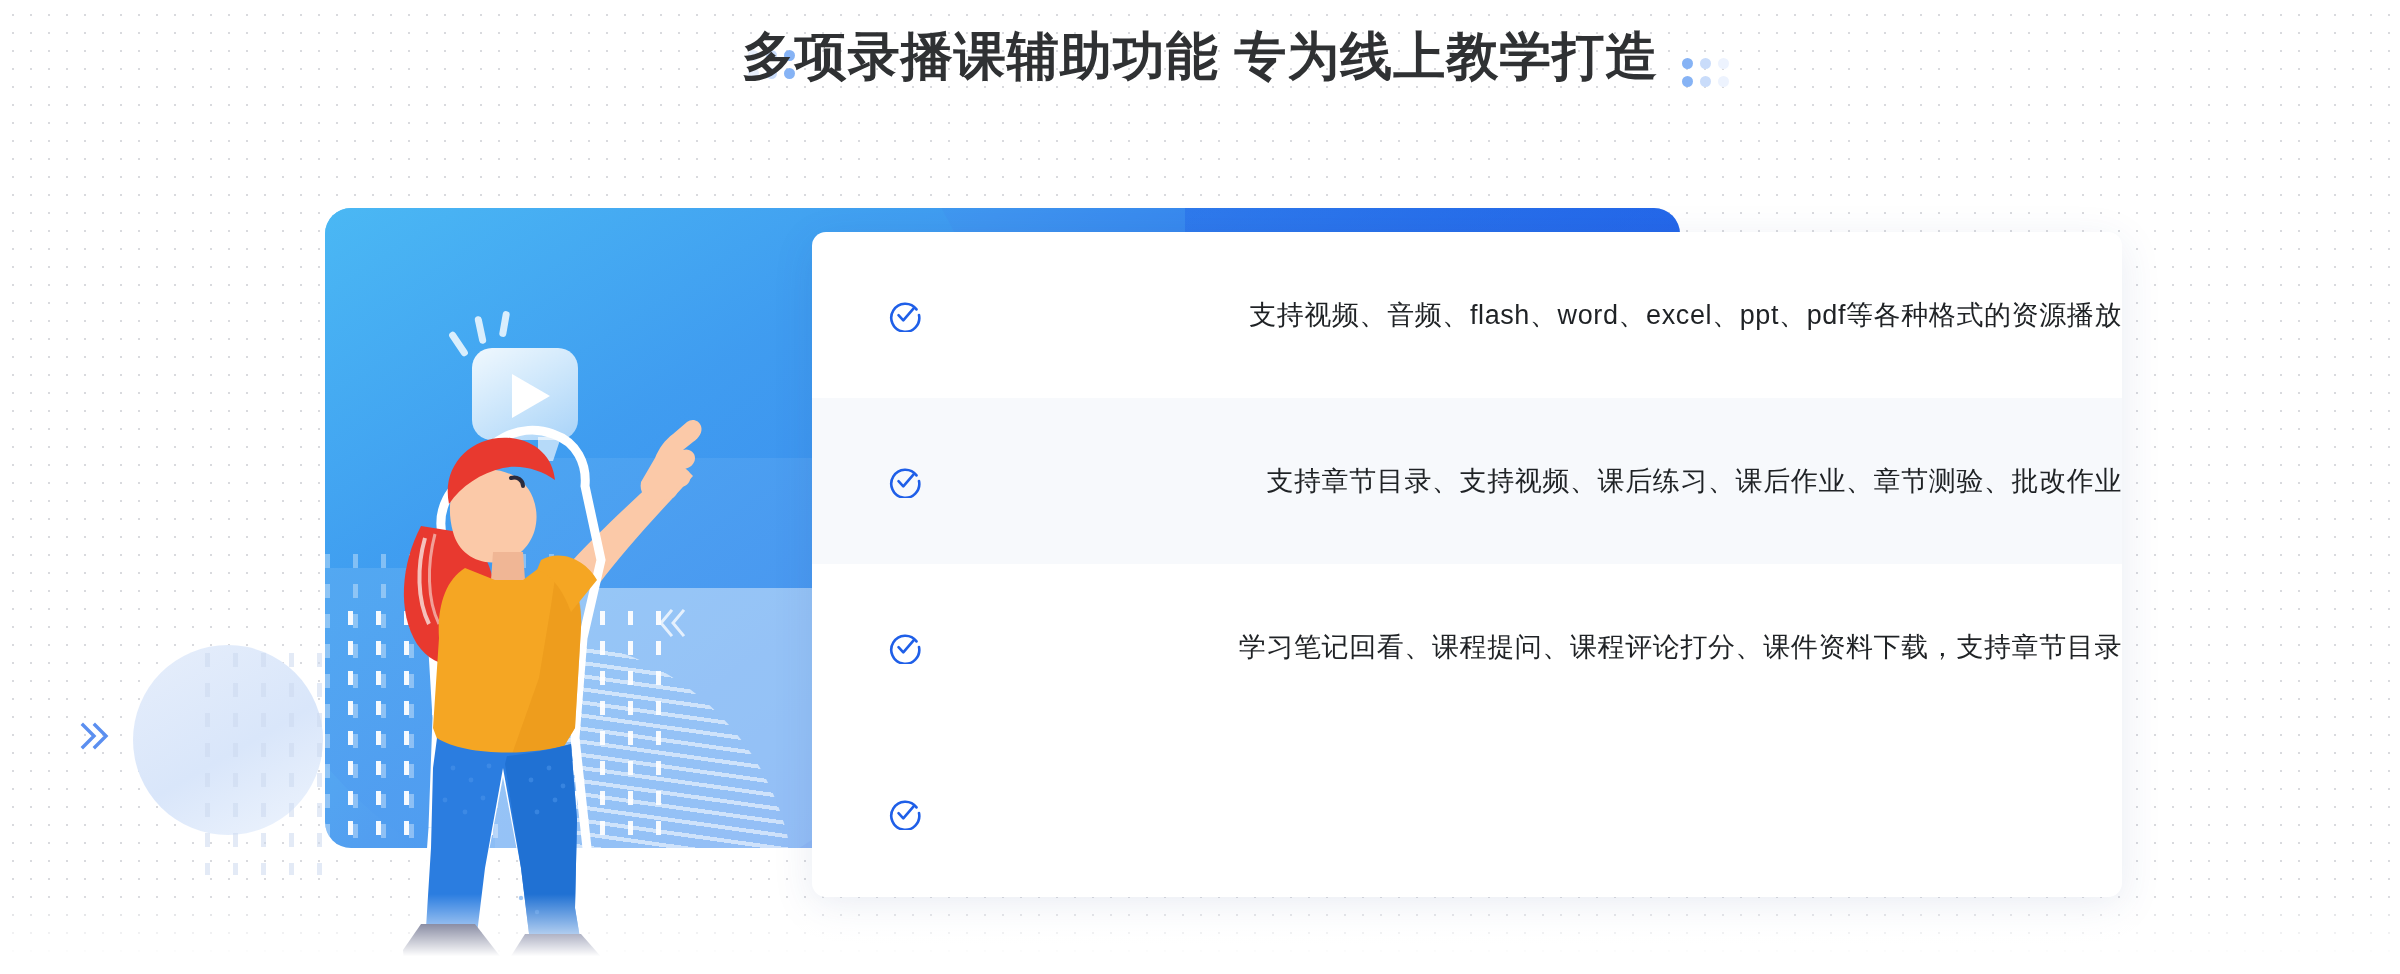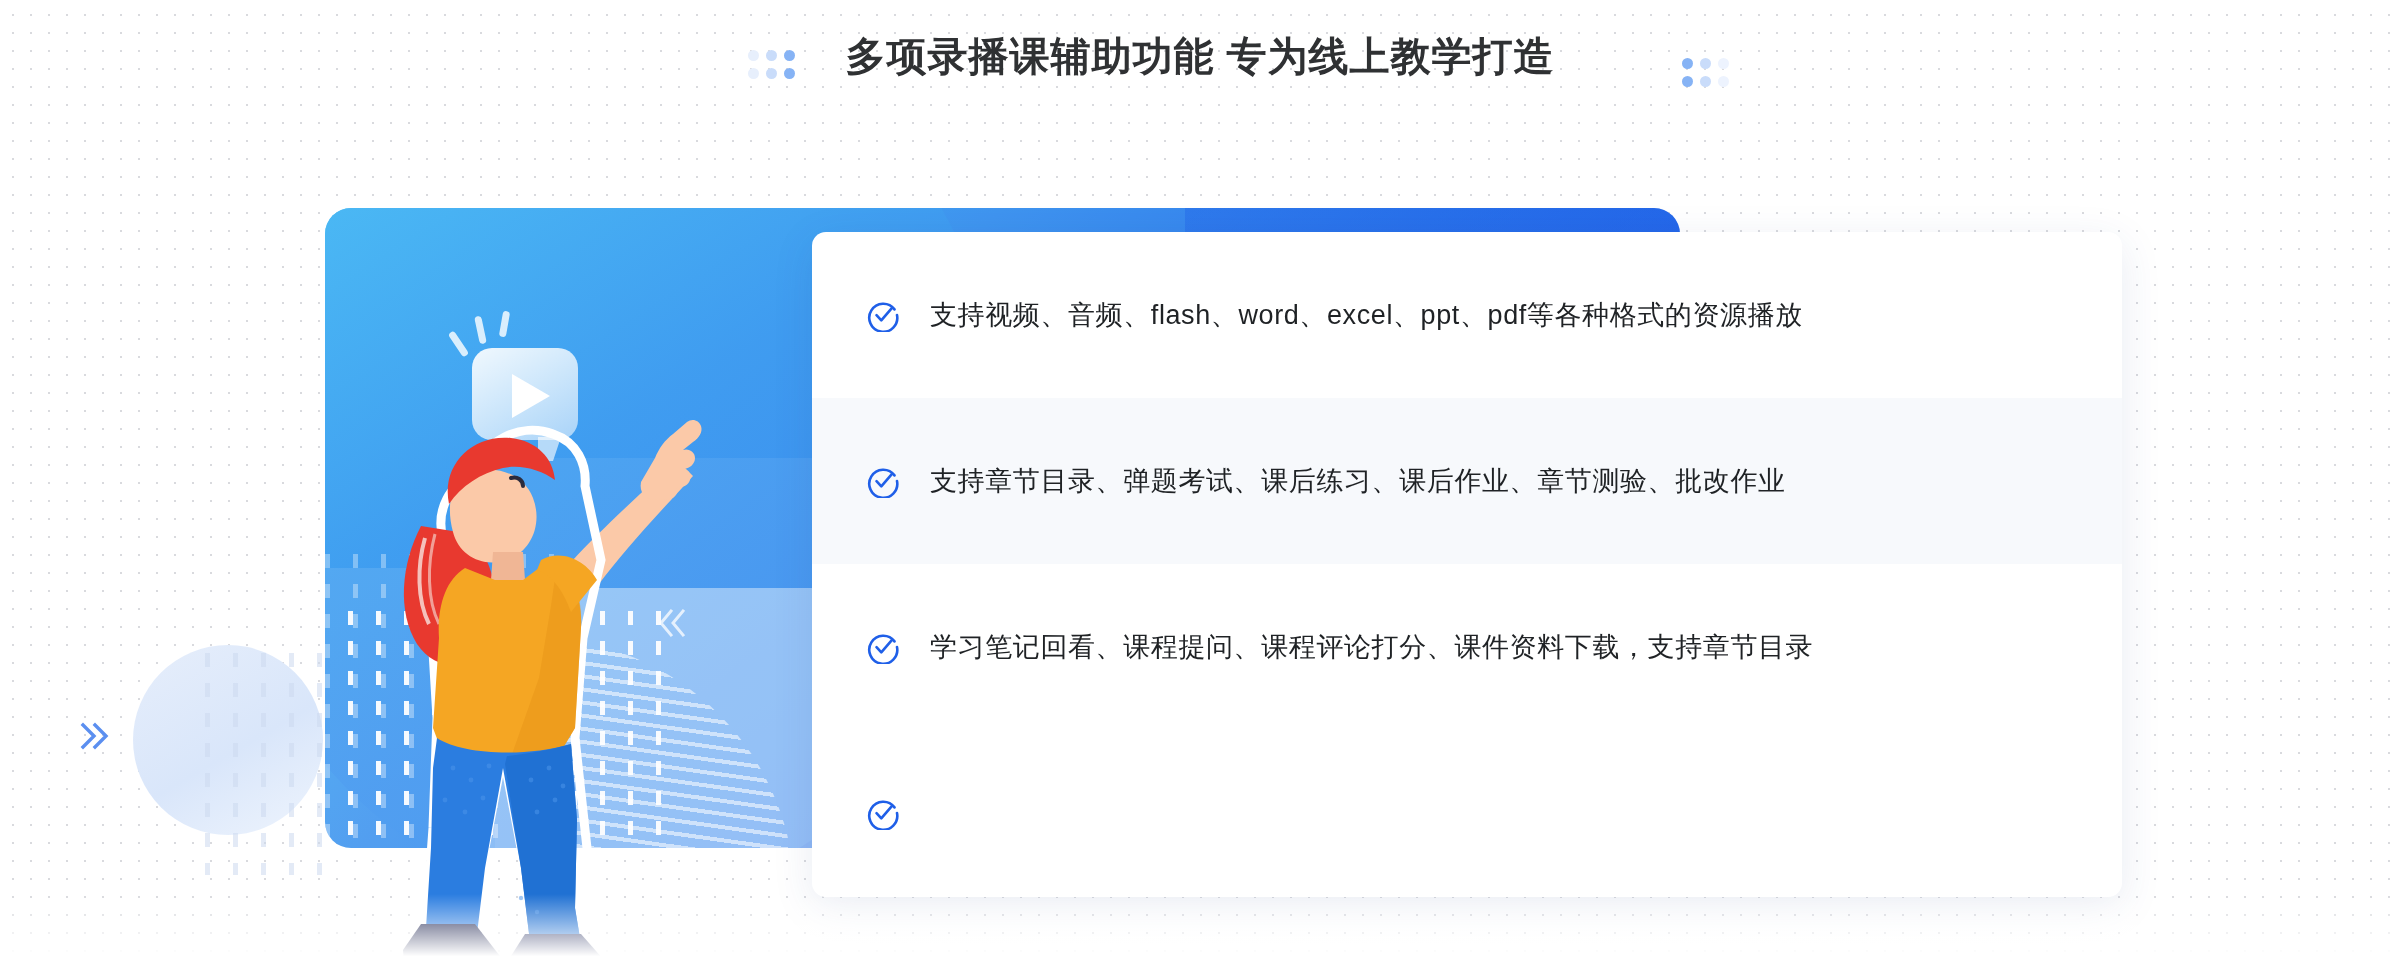--- a/index.html
+++ b/index.html
@@ -62,21 +62,21 @@
   #header {
     position: absolute;
     left: 0; top: 0;
     width: 2400px;
     text-align: center;
     pointer-events: none;
   }
   #page-title {
     margin: 0;
     padding-top: 26px;
-    font-size: 40px;
+    font-size: 52px;
     line-height: 60px;
     font-weight: bold;
     color: #2f3133;
     letter-spacing: 1px;
   }
   #page-subtitle {
     margin: 0;
     padding-top: 10px;
     font-size: 19px;
     line-height: 26px;
@@ -247,22 +247,23 @@
     background: #ffffff;
     border-radius: 14px;
     box-shadow: 0 10px 42px rgba(40,70,140,.10);
     overflow: hidden;
   }
   .feature-row {
     position: relative;
     height: 166px;
     display: flex;
     align-items: center;
-    padding-left: 54px;
+    padding-left: 76px;
     box-sizing: border-box;
+    justify-content: space-between;
   }
   .feature-row.highlight {
     background: #f7f9fc;
   }
   .check-icon {
     flex: 0 0 auto;
     width: 34px;
     height: 34px;
     margin-right: 30px;
   }
@@ -440,21 +441,21 @@
         <path d="M10.5 17.2 L15.3 22.4 L25.6 10.4" fill="none" stroke="#1f5fe8" stroke-width="2.6" stroke-linecap="round" stroke-linejoin="round"></path>
       </svg>
       <span class="feature-text">支持视频、音频、flash、word、excel、ppt、pdf等各种格式的资源播放</span>
     </div>
 
     <div class="feature-row highlight">
       <svg class="check-icon" viewBox="0 0 34 34">
         <path d="M28.5 11.4 A14 14 0 1 0 31 17" fill="none" stroke="#1f5fe8" stroke-width="2.6" stroke-linecap="round"></path>
         <path d="M10.5 17.2 L15.3 22.4 L25.6 10.4" fill="none" stroke="#1f5fe8" stroke-width="2.6" stroke-linecap="round" stroke-linejoin="round"></path>
       </svg>
-      <span class="feature-text">支持章节目录、弹题考试、课后练习、课后作业、章节测验、批改作业</span>
+      <span class="feature-text">支持章节目录、支持视频、课后练习、课后作业、章节测验、批改作业</span>
     </div>
 
     <div class="feature-row">
       <svg class="check-icon" viewBox="0 0 34 34">
         <path d="M28.5 11.4 A14 14 0 1 0 31 17" fill="none" stroke="#1f5fe8" stroke-width="2.6" stroke-linecap="round"></path>
         <path d="M10.5 17.2 L15.3 22.4 L25.6 10.4" fill="none" stroke="#1f5fe8" stroke-width="2.6" stroke-linecap="round" stroke-linejoin="round"></path>
       </svg>
       <span class="feature-text">学习笔记回看、课程提问、课程评论打分、课件资料下载，支持章节目录</span>
     </div>
 

